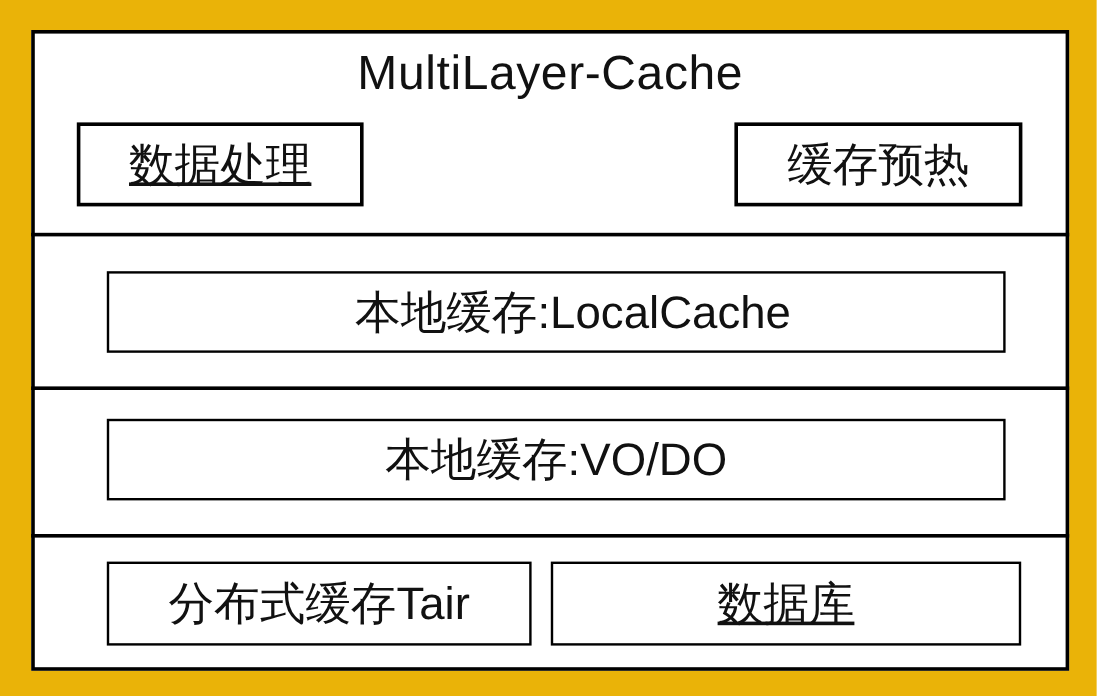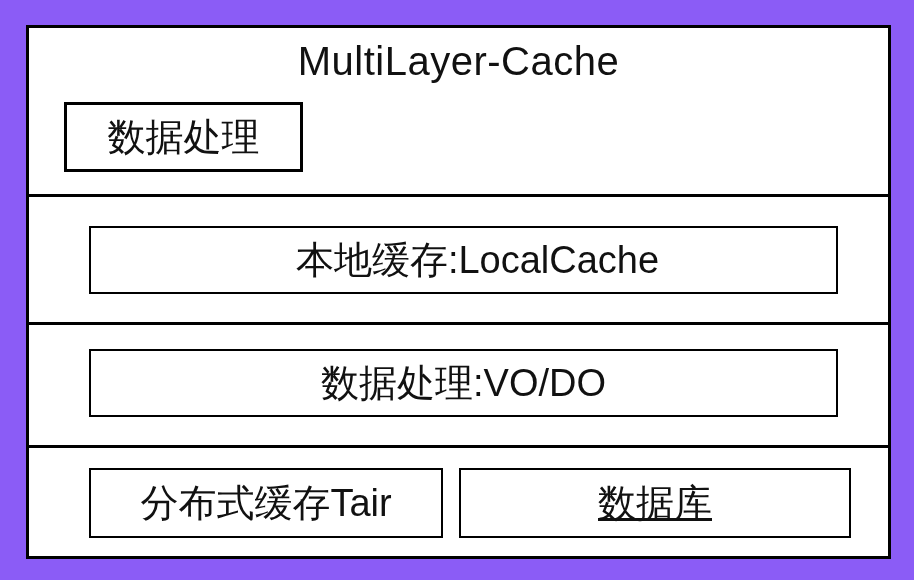--- a/index.html
+++ b/index.html
@@ -10,21 +10,21 @@
   body {
     width: 914px;
     height: 580px;
     font-family: "Liberation Sans", "DejaVu Sans", sans-serif;
     color: #000000;
   }
   .canvas {
     position: relative;
     width: 914px;
     height: 580px;
-    background: #8b5cf6;
+    background: #eab308;
     overflow: hidden;
   }
   .outer-frame {
     position: absolute;
     left: 26px;
     top: 25px;
     width: 865px;
     height: 534px;
     border: 3px solid #000000;
     box-sizing: border-box;
@@ -60,21 +60,21 @@
     display: flex;
     align-items: center;
     justify-content: center;
     font-size: 38px;
     color: #111111;
     white-space: nowrap;
   }
   .border-thick { border: 3px solid #000000; }
   .border-thin  { border: 2px solid #000000; }
 
-  .node-data-processing { left: 64px;  top: 102px; width: 239px; height: 70px; }
+  .node-data-processing { left: 64px;  top: 102px; width: 239px; height: 70px; text-decoration: underline; }
   .node-cache-level     { left: 340px; top: 102px; width: 237px; height: 70px; }
   .node-cache-warmup    { left: 612px; top: 102px; width: 240px; height: 70px; }
   .node-local-cache     { left: 89px;  top: 226px; width: 749px; height: 68px; padding-left: 28px; }
   .node-layered-cache   { left: 89px;  top: 349px; width: 749px; height: 68px; }
   .node-tair            { left: 89px;  top: 468px; width: 354px; height: 70px; }
   .node-database        { left: 459px; top: 468px; width: 392px; height: 70px; text-decoration: underline; }
 </style>
 </head>
 <body>
 
@@ -82,31 +82,34 @@
 
   <div class="outer-frame"></div>
 
   <div class="diagram-title">MultiLayer-Cache</div>
 
   <div class="node border-thick node-data-processing">
     <span>数据处理</span>
   </div>
 
 
+  <div class="node border-thick node-cache-warmup">
+    <span>缓存预热</span>
+  </div>
 
   <div class="divider divider-1"></div>
 
   <div class="node border-thin node-local-cache">
     <span>本地缓存:LocalCache</span>
   </div>
 
   <div class="divider divider-2"></div>
 
   <div class="node border-thin node-layered-cache">
-    <span>数据处理:VO/DO</span>
+    <span>本地缓存:VO/DO</span>
   </div>
 
   <div class="divider divider-3"></div>
 
   <div class="node border-thin node-tair">
     <span>分布式缓存Tair</span>
   </div>
 
   <div class="node border-thin node-database">
     <span>数据库</span>

